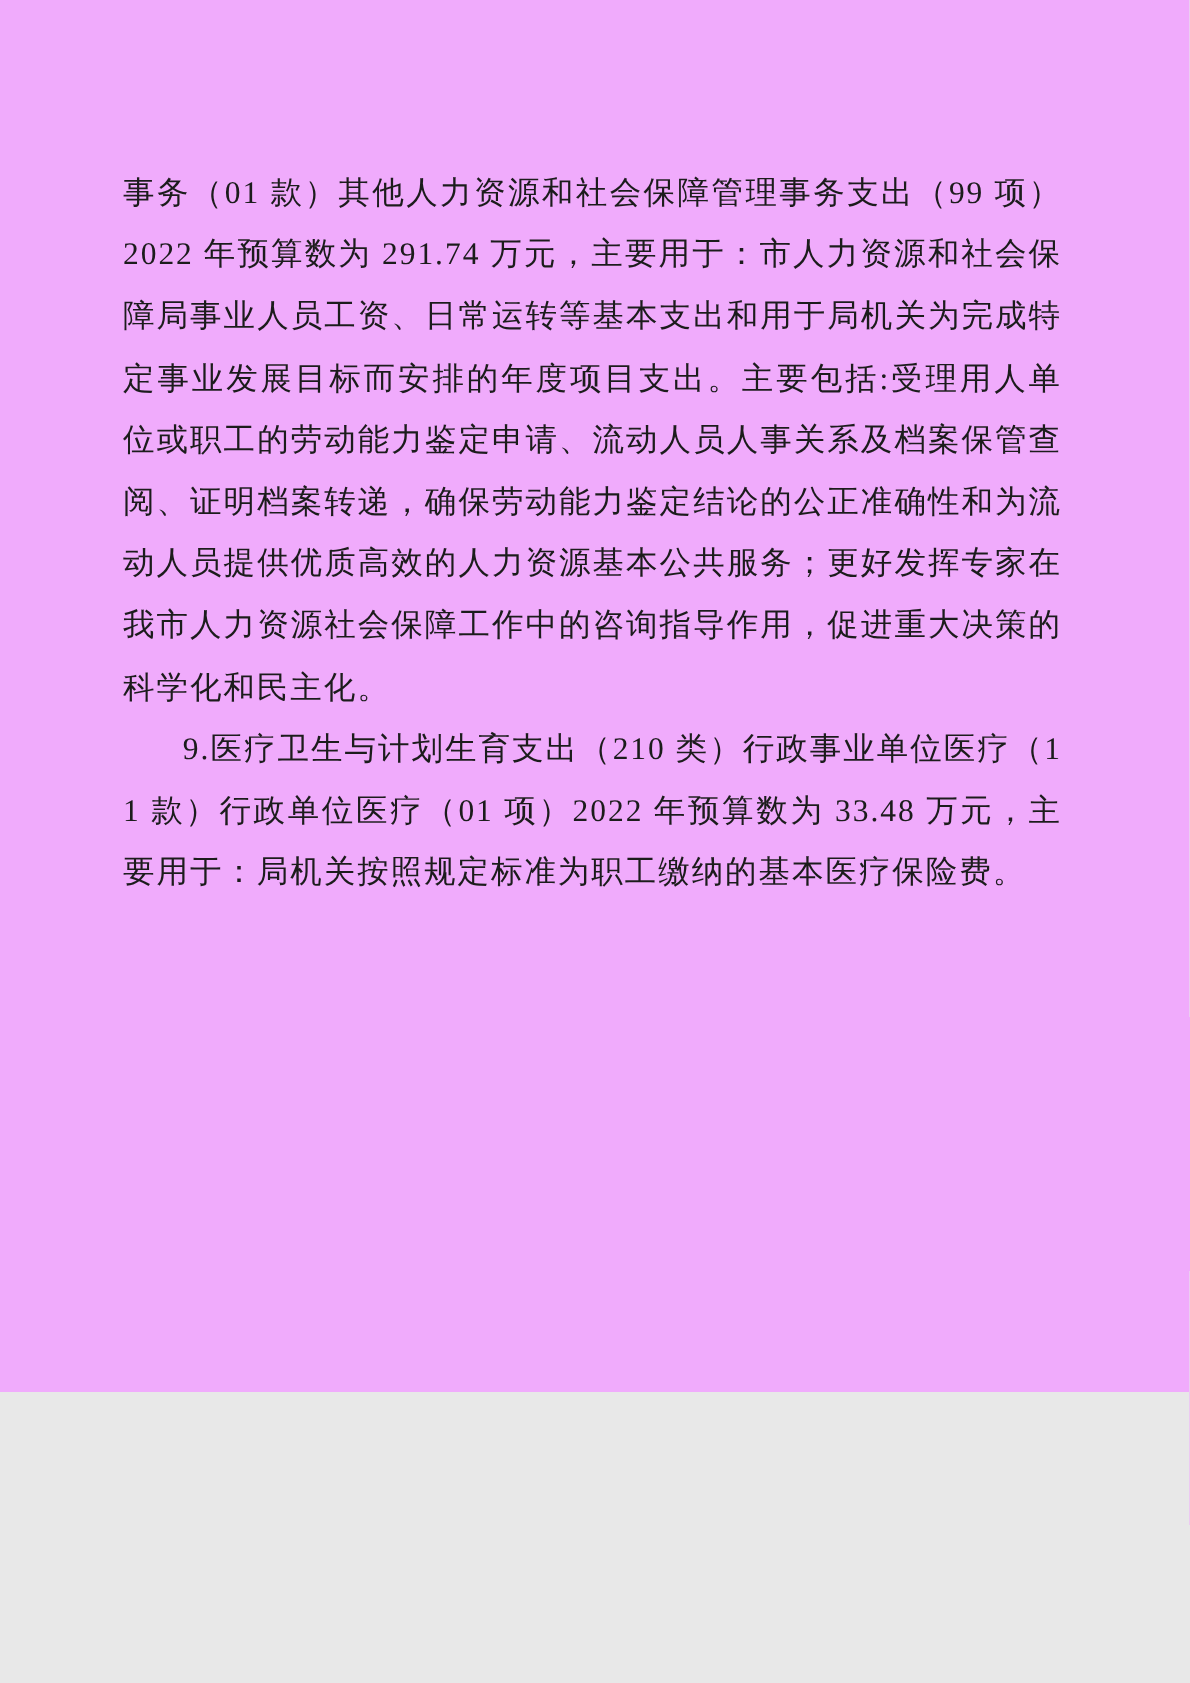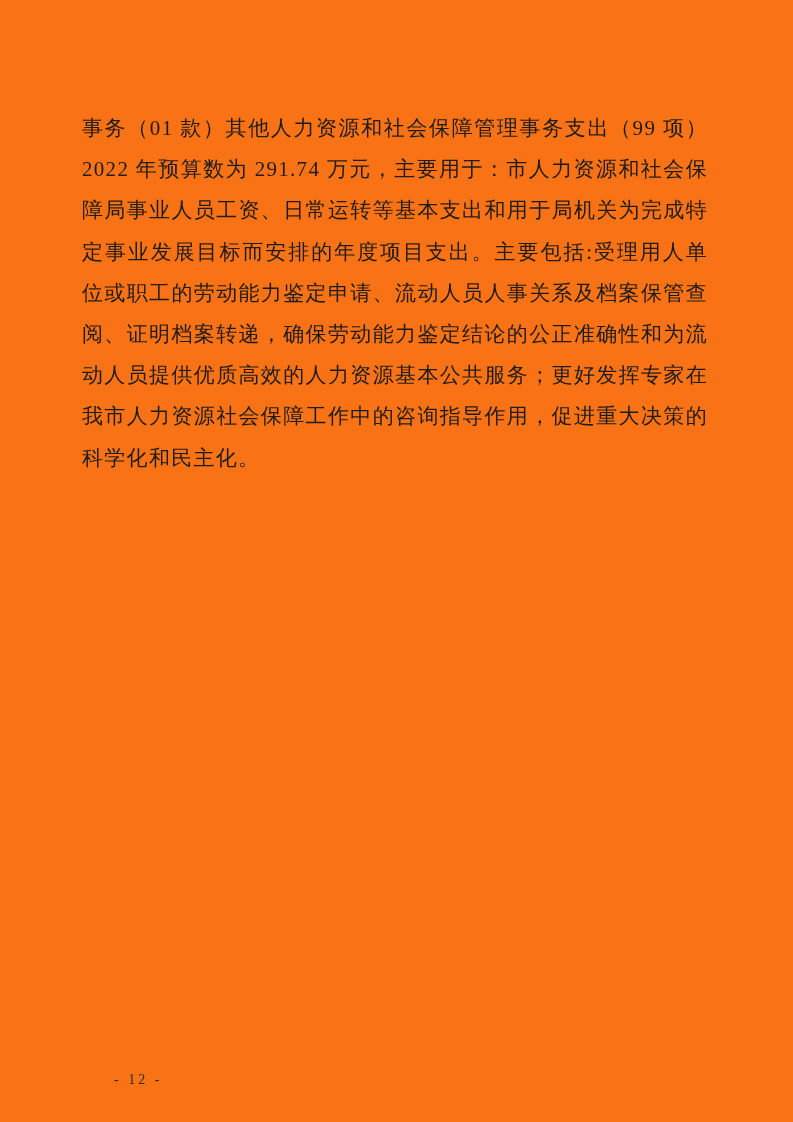--- a/index.html
+++ b/index.html
@@ -4,23 +4,23 @@
 <style>
   html, body {
     margin: 0;
     padding: 0;
     background: #e8e8e8;
     font-family: "Liberation Serif", "DejaVu Serif", serif;
   }
   .page {
     position: relative;
     width: 793px;
-    height: 1122px;
+    height: 928px;
     margin: 0 auto;
-    background: #f97316;
+    background: #f0abfc;
     color: #1c1c1c;
     overflow: hidden;
   }
   .doc-body {
     position: absolute;
     left: 82px;
     top: 108px;
     width: 626px;
     font-size: 21px;
     line-height: 41.2px;
@@ -44,15 +44,16 @@
     letter-spacing: 3px;
     color: #2a2a2a;
   }
 </style>
 </head>
 <body>
 
 <div class="page">
   <div class="doc-body">
     <p>事务（01 款）其他人力资源和社会保障管理事务支出（99 项）2022 年预算数为 291.74 万元，主要用于：市人力资源和社会保障局事业人员工资、日常运转等基本支出和用于局机关为完成特定事业发展目标而安排的年度项目支出。主要包括:受理用人单位或职工的劳动能力鉴定申请、流动人员人事关系及档案保管查阅、证明档案转递，确保劳动能力鉴定结论的公正准确性和为流动人员提供优质高效的人力资源基本公共服务；更好发挥专家在我市人力资源社会保障工作中的咨询指导作用，促进重大决策的科学化和民主化。</p>
+    <p class="indent">9.医疗卫生与计划生育支出（210 类）行政事业单位医疗（11 款）行政单位医疗（01 项）2022 年预算数为 33.48 万元，主要用于：局机关按照规定标准为职工缴纳的基本医疗保险费。</p>
   </div>
   <div class="page-footer">- 12 -</div>
 </div>
 
 </body></html>

